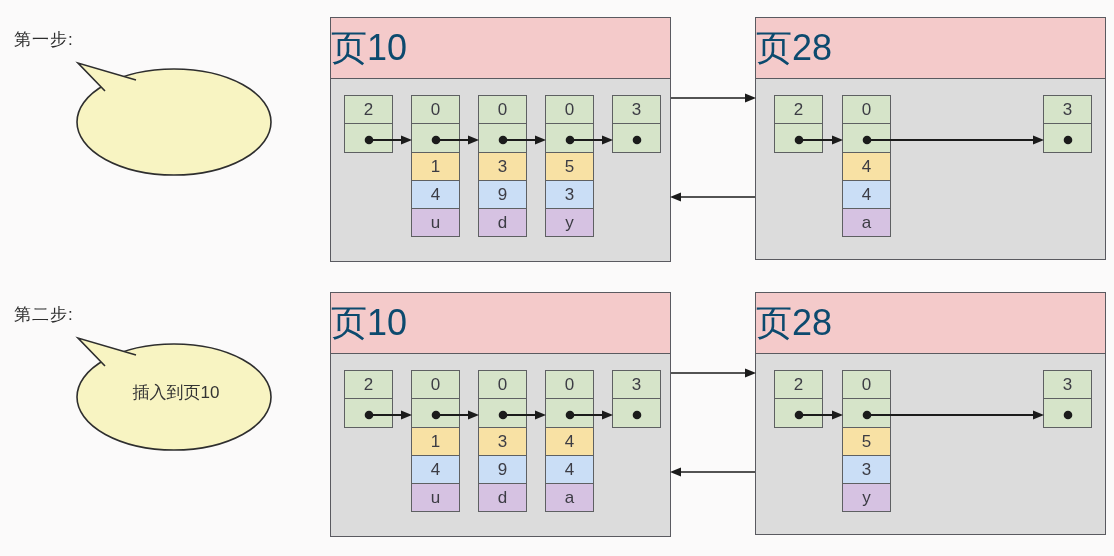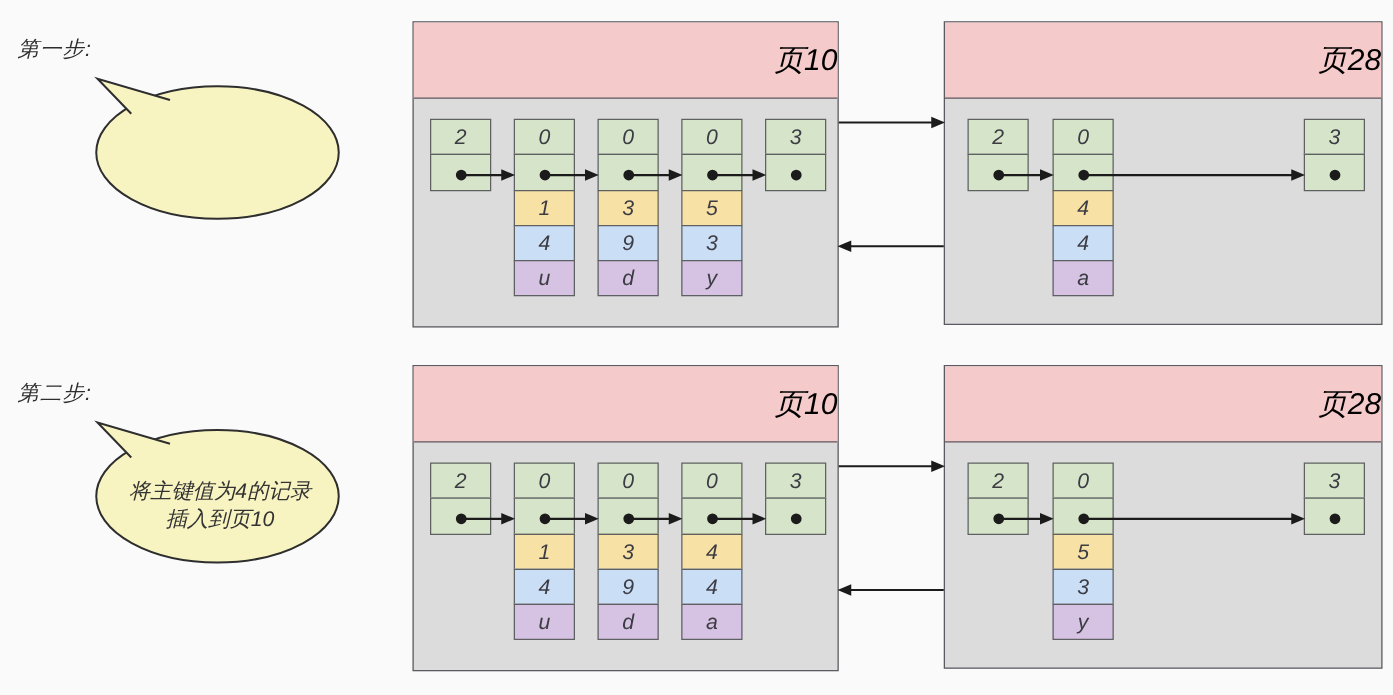--- a/index.html
+++ b/index.html
@@ -1,28 +1,28 @@
 <!DOCTYPE html>
 <html><head>
 <meta charset="utf-8">
 <style>
   html,body{margin:0;padding:0;background:#fafafa;}
   #canvas{position:relative;width:1114px;height:556px;overflow:hidden;background:#fbfafa;
           font-family:"Liberation Sans","DejaVu Sans",sans-serif;}
-  .row{position:absolute;left:0;width:1114px;height:251px;font-style:italic;}
+  .row{position:absolute;left:0;width:1114px;height:251px;}
   .step-label{position:absolute;left:14px;top:11px;font-size:17px;color:#2d2d2d;letter-spacing:1px;white-space:nowrap;}
   .bubble-svg{position:absolute;left:60px;top:36px;}
   .bubble-text{position:absolute;left:78px;top:89px;width:196px;text-align:center;
                font-size:17px;line-height:23px;color:#333;}
   .page{position:absolute;top:0;background:#dcdcdc;border:1.5px solid #5a5a60;box-sizing:border-box;}
   .page10{left:330px;width:341px;height:245px;}
   .page28{left:755px;width:351px;height:243px;}
   .page-header{height:61px;background:#f4caca;border-bottom:1.5px solid #5a5a60;
-               display:flex;align-items:center;justify-content:flex-end;
-               font-size:24px;color:#000000;box-sizing:border-box;}
+               display:flex;align-items:center;justify-content:flex-start;
+               font-size:36px;color:#0c4a6e;box-sizing:border-box;}
   .col{position:absolute;width:49px;}
   .cell{box-sizing:border-box;width:49px;border:1px solid #5e6062;margin-top:-1px;
         display:flex;align-items:center;justify-content:center;
         font-size:17px;color:#3c3c44;}
   .overlay{position:absolute;left:0;top:0;pointer-events:none;}
 </style>
 </head>
 <body>
 
 <div id="canvas">
@@ -128,21 +128,20 @@
 
   <div class="row" style="top:292px">
     <div class="step-label">第二步:</div>
 
     <svg class="bubble-svg" width="226" height="126">
       <ellipse cx="114" cy="69" rx="97" ry="53" fill="#f8f4c2" stroke="#2e2e2e" stroke-width="1.6"></ellipse>
       <polygon points="18,10 45,38 76,27" fill="#f8f4c2"></polygon>
       <path d="M45,38 L18,10 L76,27" fill="none" stroke="#2e2e2e" stroke-width="1.6"></path>
     </svg>
     <div class="bubble-text">
-      <div>将主键值为4的记录</div>
       <div>插入到页10</div>
     </div>
 
     <div class="page page10">
       <div class="page-header">
         <span>页10</span>
       </div>
       <div>
           <div class="col" style="left: 13px; top: 78px;">
             <div class="cell" style="height: 29px; background: rgb(214, 228, 201);">2</div>

